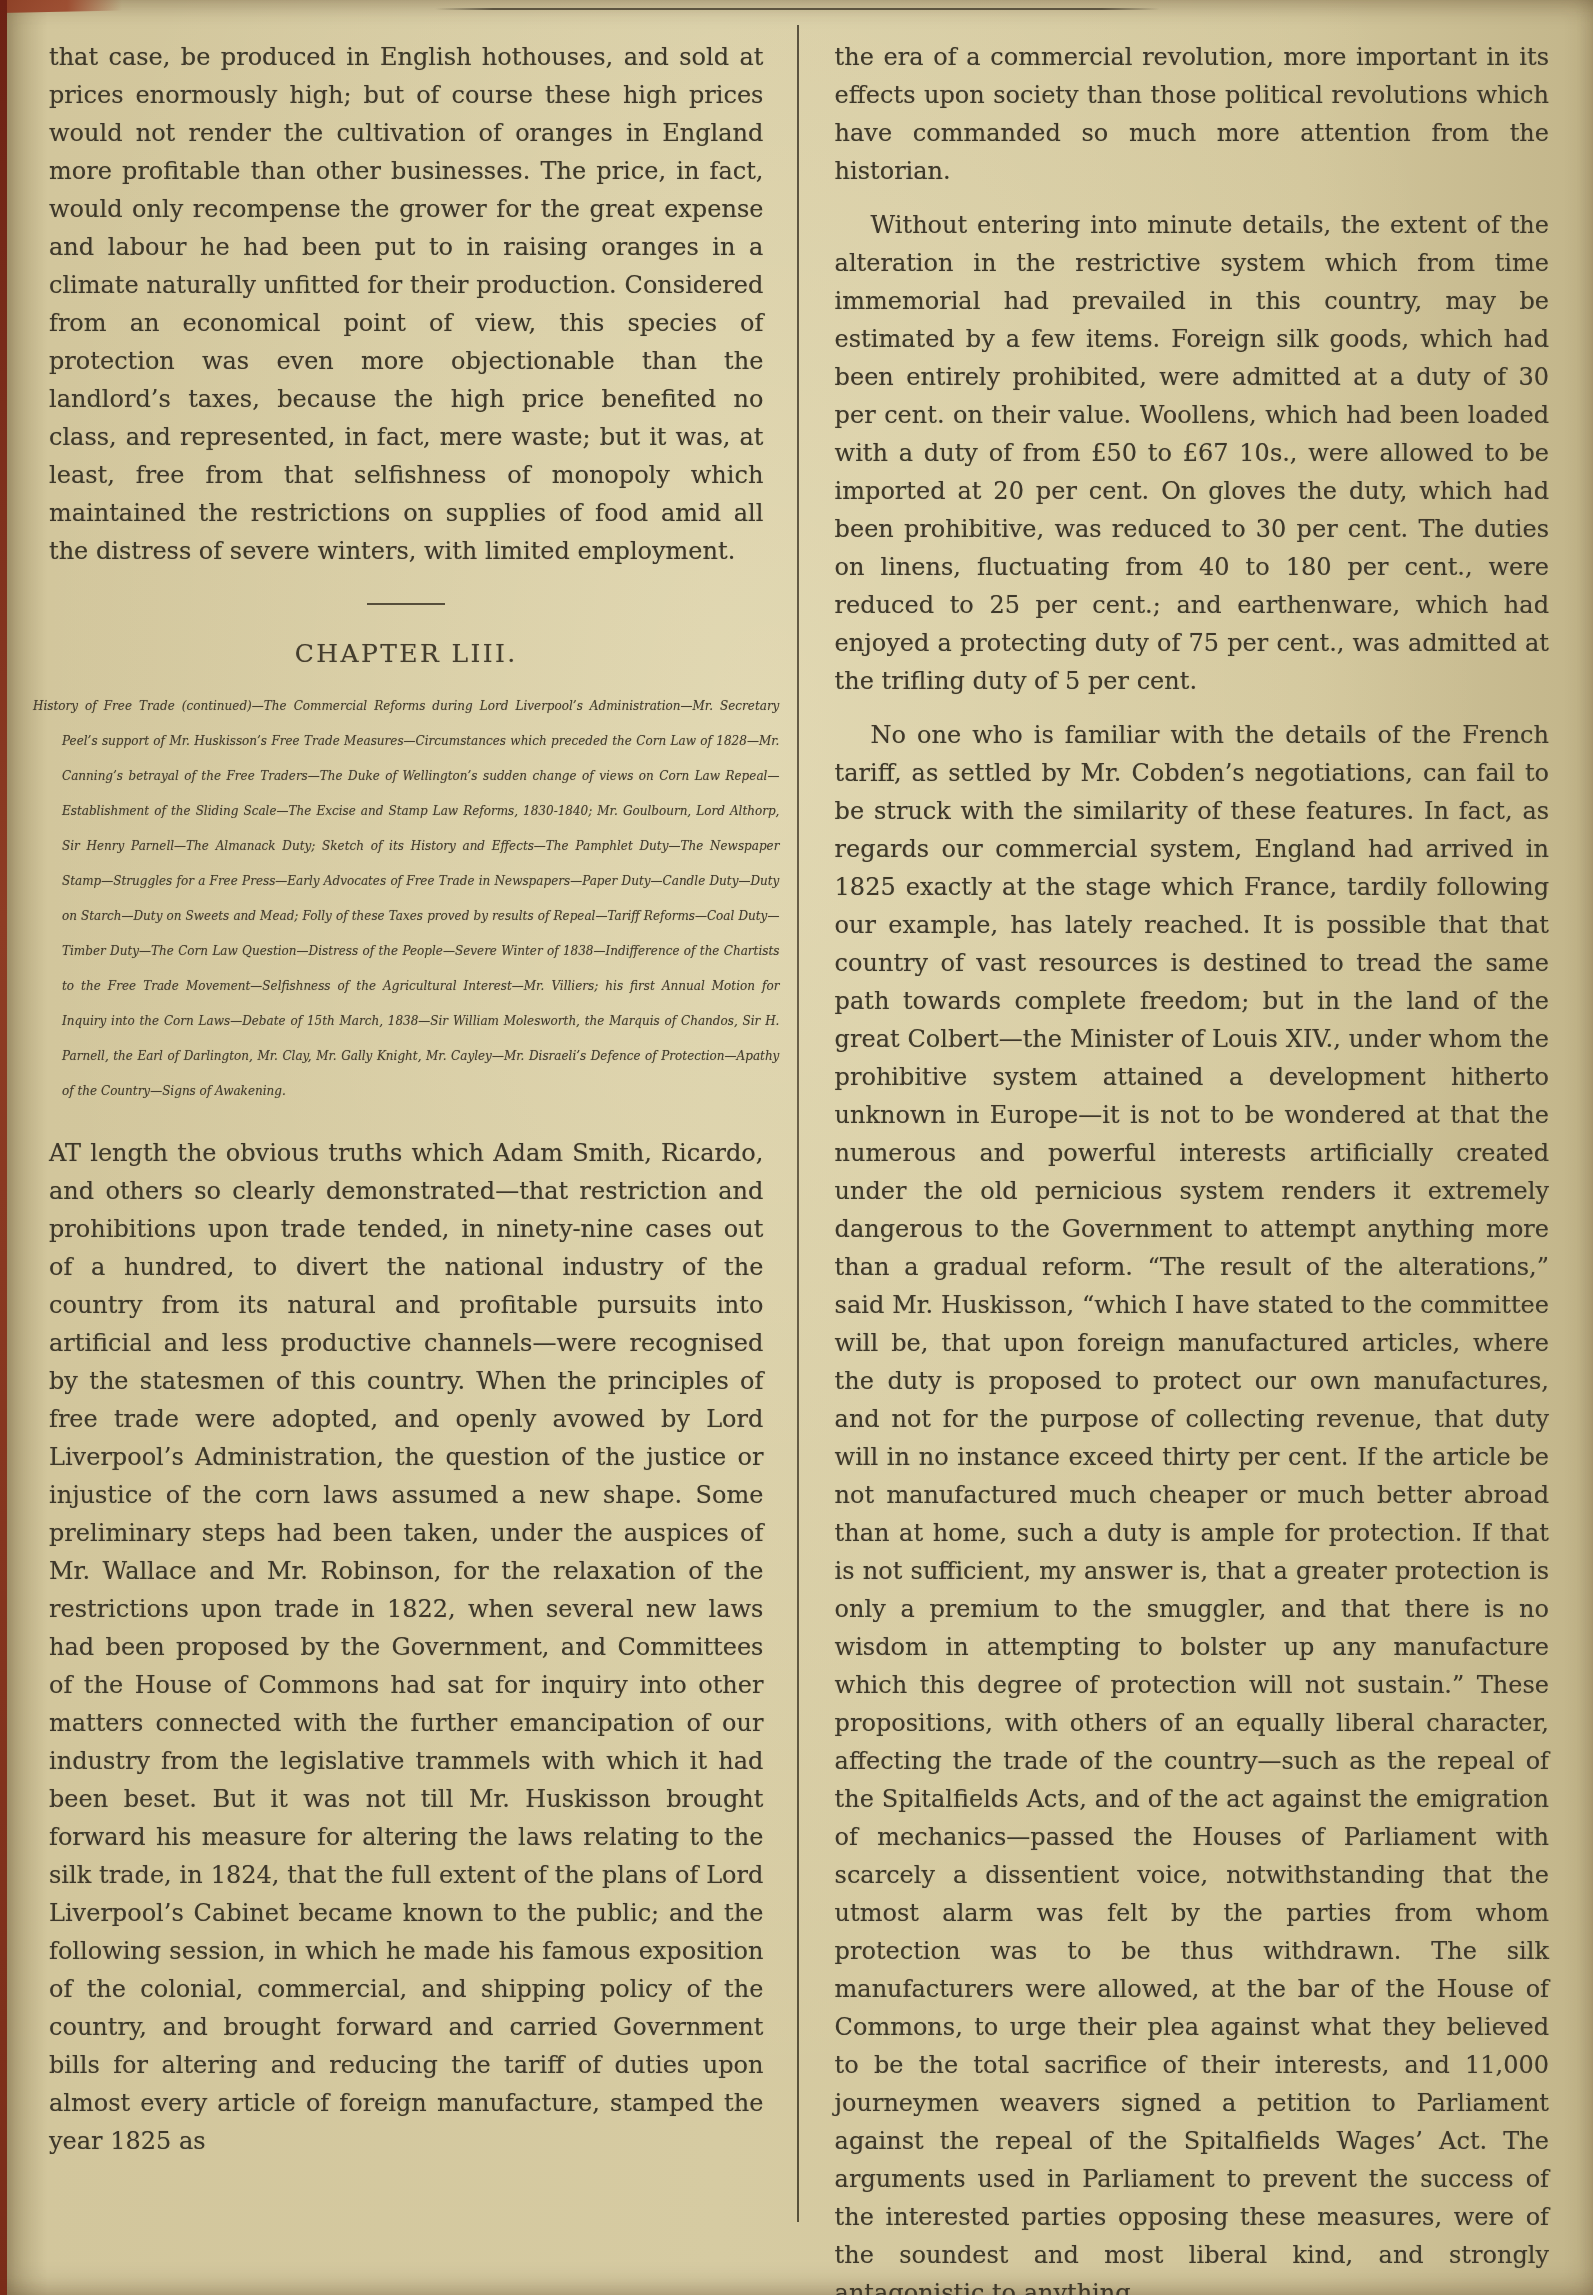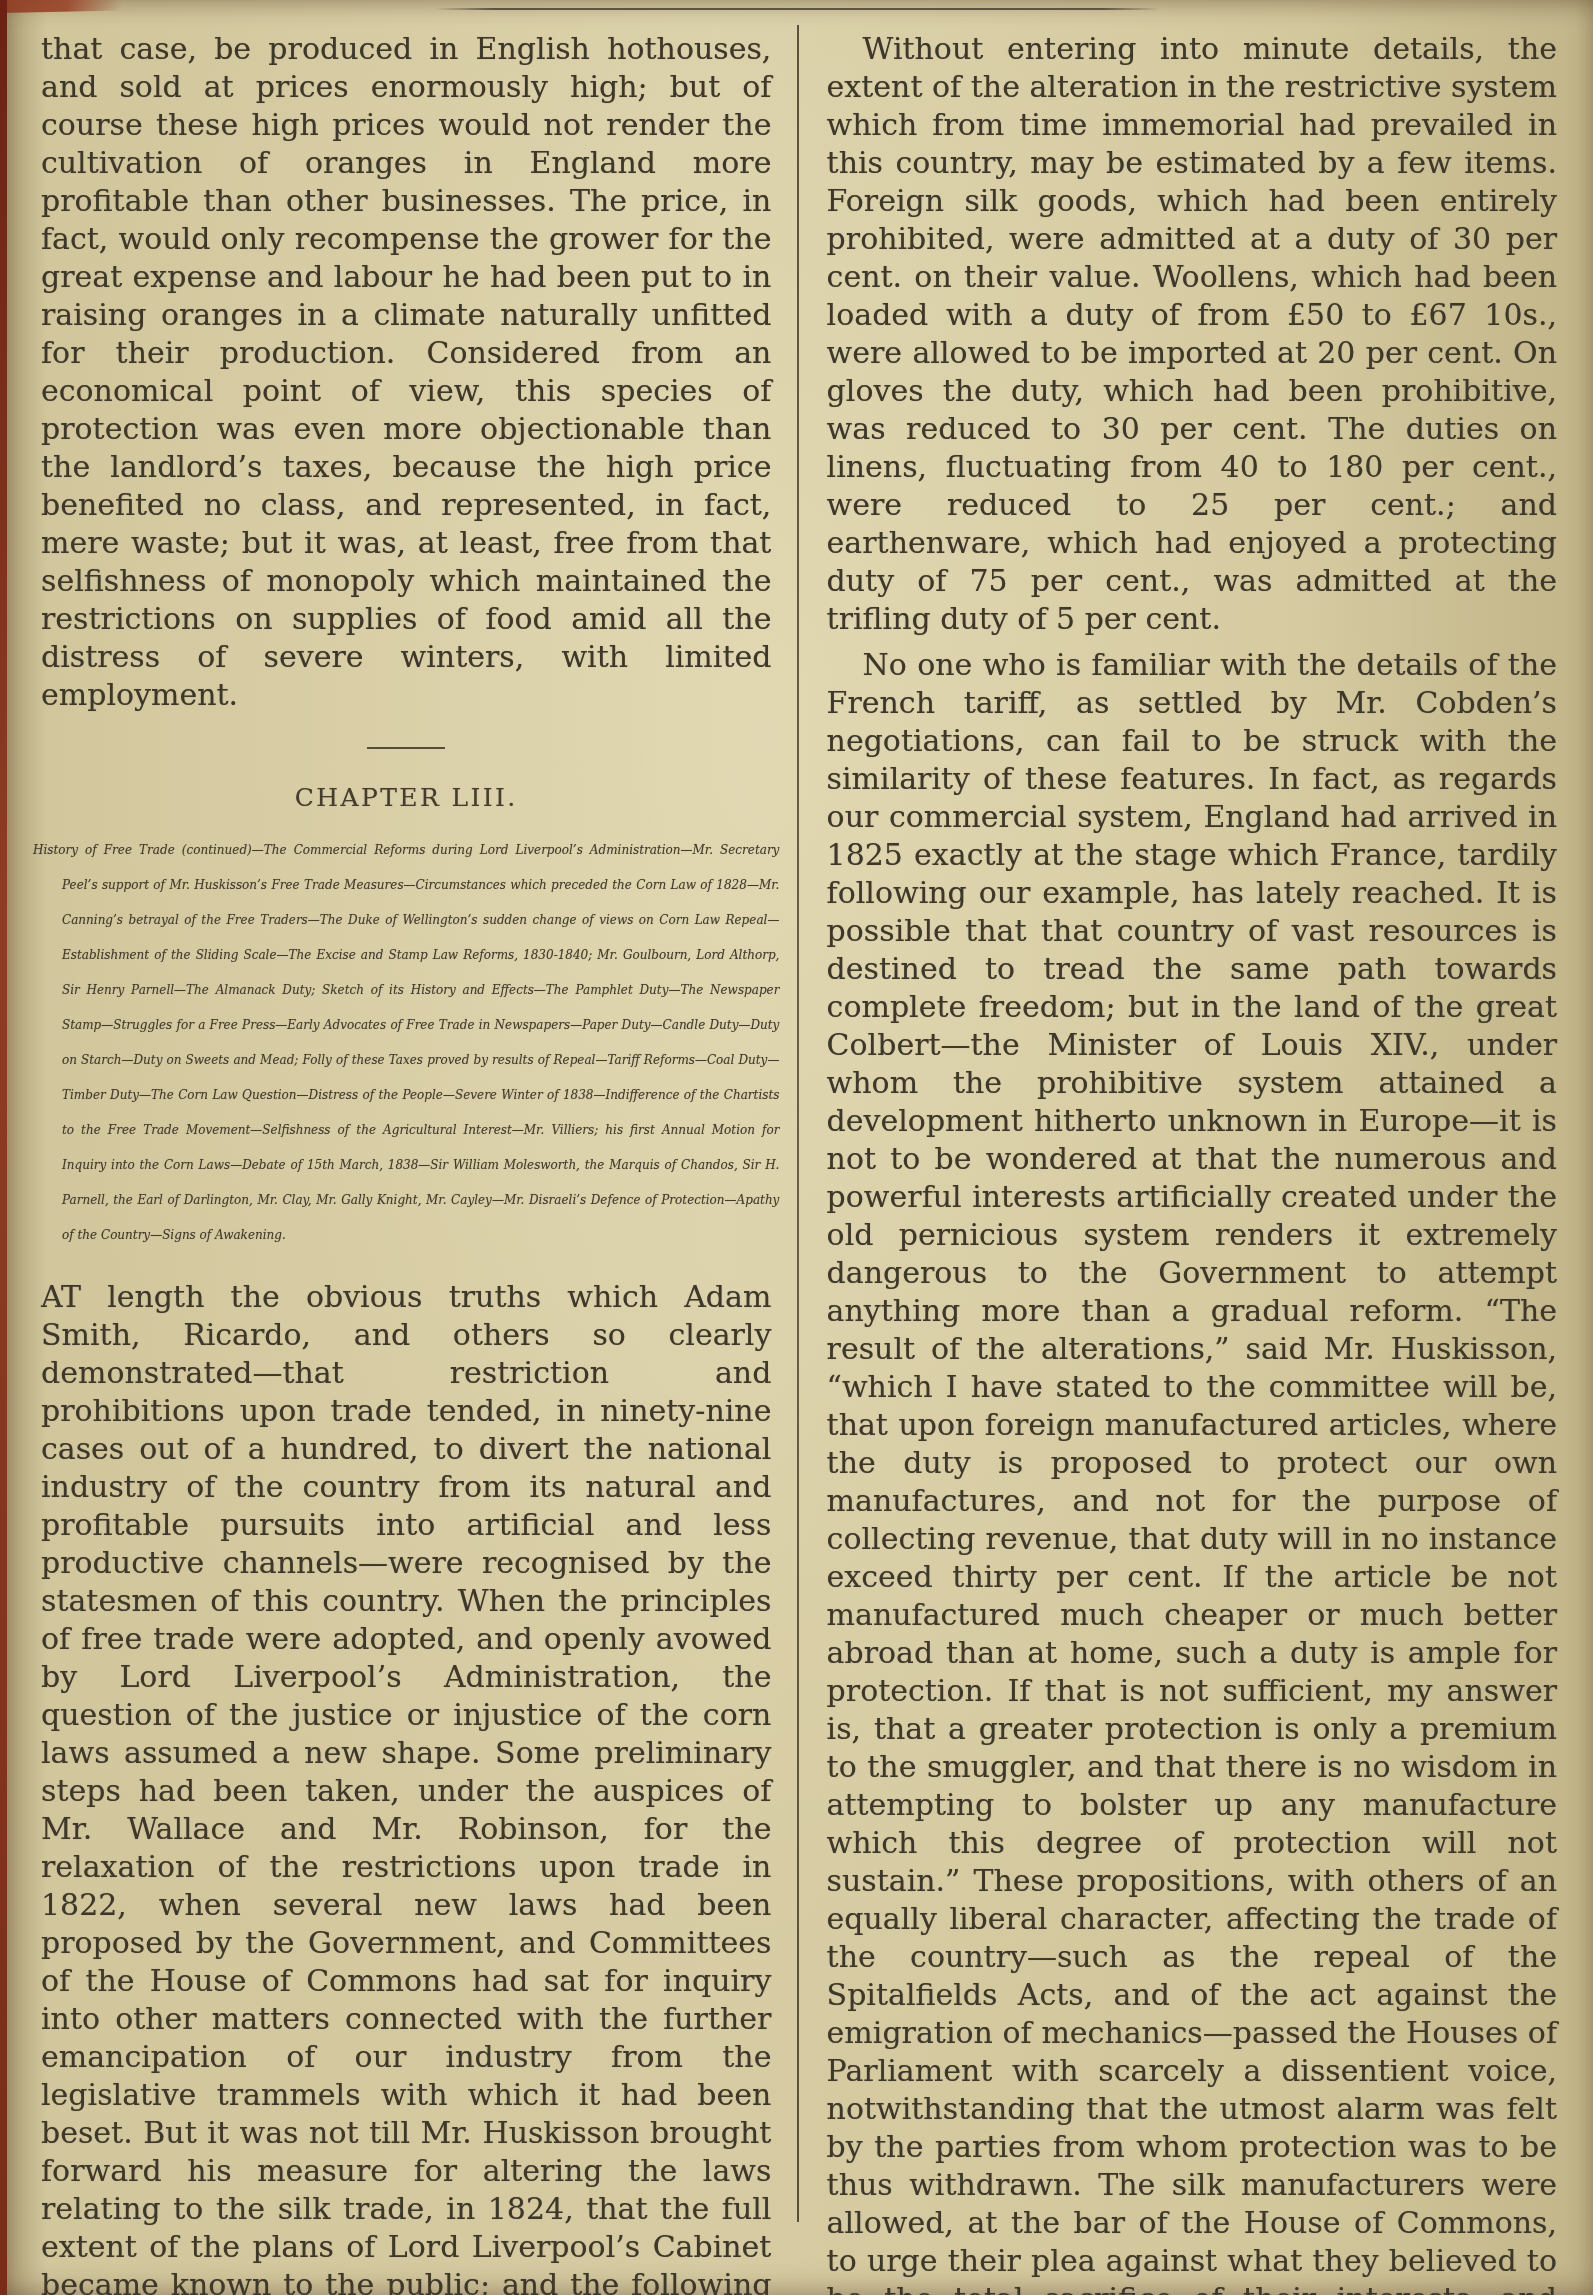--- a/index.html
+++ b/index.html
@@ -84,22 +84,22 @@
     text-align: justify;
   }
   .col.left  { padding-right: 18px; }
   .col.right { padding-left: 19.6px; }
   .col-divider {
     flex: 0 0 1.6px;
     background: linear-gradient(180deg, #5b5340 0%, #6a6049 50%, #575039 100%);
     margin-top: 3.3px;
   }
   p.body-text {
-    margin: 8px;
-    font-size: 30px;
+    margin: 16px;
+    font-size: 24px;
     line-height: 38px;
     text-shadow: 0 0 0.8px rgba(62,56,42,0.45);
   }
   p.body-text.indent { text-indent: 36px; }
   .section-rule {
     width: 78px;
     height: 2.4px;
     background: #564e3b;
     margin: 33px auto 34px auto;
   }
@@ -141,20 +141,21 @@
       <p class="body-text">that case, be produced in English hothouses, and sold at prices enormously high; but of course these high prices would not render the cultivation of oranges in England more profitable than other businesses. The price, in fact, would only recompense the grower for the great expense and labour he had been put to in raising oranges in a climate naturally unfitted for their production. Considered from an economical point of view, this species of protection was even more objectionable than the landlord’s taxes, because the high price benefited no class, and represented, in fact, mere waste; but it was, at least, free from that selfishness of monopoly which maintained the restrictions on supplies of food amid all the distress of severe winters, with limited employment.</p>
       <div class="section-rule"></div>
       <h2 class="chapter-heading">CHAPTER LIII.</h2>
       <p class="chapter-summary">History of Free Trade (continued)—The Commercial Reforms during Lord Liverpool’s Administration—Mr. Secretary Peel’s support of Mr. Huskisson’s Free Trade Measures—Circumstances which preceded the Corn Law of 1828—Mr. Canning’s betrayal of the Free Traders—The Duke of Wellington’s sudden change of views on Corn Law Repeal—Establishment of the Sliding Scale—The Excise and Stamp Law Reforms, 1830-1840; Mr. Goulbourn, Lord Althorp, Sir Henry Parnell—The Almanack Duty; Sketch of its History and Effects—The Pamphlet Duty—The Newspaper Stamp—Struggles for a Free Press—Early Advocates of Free Trade in Newspapers—Paper Duty—Candle Duty—Duty on Starch—Duty on Sweets and Mead; Folly of these Taxes proved by results of Repeal—Tariff Reforms—Coal Duty—Timber Duty—The Corn Law Question—Distress of the People—Severe Winter of 1838—Indifference of the Chartists to the Free Trade Movement—Selfishness of the Agricultural Interest—Mr. Villiers; his first Annual Motion for Inquiry into the Corn Laws—Debate of 15th March, 1838—Sir William Molesworth, the Marquis of Chandos, Sir H. Parnell, the Earl of Darlington, Mr. Clay, Mr. Gally Knight, Mr. Cayley—Mr. Disraeli’s Defence of Protection—Apathy of the Country—Signs of Awakening.</p>
       <p class="body-text">AT length the obvious truths which Adam Smith, Ricardo, and others so clearly demonstrated—that restriction and prohibitions upon trade tended, in ninety-nine cases out of a hundred, to divert the national industry of the country from its natural and profitable pursuits into artificial and less productive channels—were recognised by the statesmen of this country. When the principles of free trade were adopted, and openly avowed by Lord Liverpool’s Administration, the question of the justice or injustice of the corn laws assumed a new shape. Some preliminary steps had been taken, under the auspices of Mr. Wallace and Mr. Robinson, for the relaxation of the restrictions upon trade in 1822, when several new laws had been proposed by the Government, and Committees of the House of Commons had sat for inquiry into other matters connected with the further emancipation of our industry from the legislative trammels with which it had been beset. But it was not till Mr. Huskisson brought forward his measure for altering the laws relating to the silk trade, in 1824, that the full extent of the plans of Lord Liverpool’s Cabinet became known to the public; and the following session, in which he made his famous exposition of the colonial, commercial, and shipping policy of the country, and brought forward and carried Government bills for altering and reducing the tariff of duties upon almost every article of foreign manufacture, stamped the year 1825 as</p>
     </section>
 
     <div class="col-divider"></div>
 
     <section class="col right">
+      <p class="body-text">the era of a commercial revolution, more important in its effects upon society than those political revolutions which have commanded so much more attention from the historian.</p>
       <p class="body-text indent">Without entering into minute details, the extent of the alteration in the restrictive system which from time immemorial had prevailed in this country, may be estimated by a few items. Foreign silk goods, which had been entirely prohibited, were admitted at a duty of 30 per cent. on their value. Woollens, which had been loaded with a duty of from £50 to £67 10s., were allowed to be imported at 20 per cent. On gloves the duty, which had been prohibitive, was reduced to 30 per cent. The duties on linens, fluctuating from 40 to 180 per cent., were reduced to 25 per cent.; and earthenware, which had enjoyed a protecting duty of 75 per cent., was admitted at the trifling duty of 5 per cent.</p>
       <p class="body-text indent">No one who is familiar with the details of the French tariff, as settled by Mr. Cobden’s negotiations, can fail to be struck with the similarity of these features. In fact, as regards our commercial system, England had arrived in 1825 exactly at the stage which France, tardily following our example, has lately reached. It is possible that that country of vast resources is destined to tread the same path towards complete freedom; but in the land of the great Colbert—the Minister of Louis XIV., under whom the prohibitive system attained a development hitherto unknown in Europe—it is not to be wondered at that the numerous and powerful interests artificially created under the old pernicious system renders it extremely dangerous to the Government to attempt anything more than a gradual reform. “The result of the alterations,” said Mr. Huskisson, “which I have stated to the committee will be, that upon foreign manufactured articles, where the duty is proposed to protect our own manufactures, and not for the purpose of collecting revenue, that duty will in no instance exceed thirty per cent. If the article be not manufactured much cheaper or much better abroad than at home, such a duty is ample for protection. If that is not sufficient, my answer is, that a greater protection is only a premium to the smuggler, and that there is no wisdom in attempting to bolster up any manufacture which this degree of protection will not sustain.” These propositions, with others of an equally liberal character, affecting the trade of the country—such as the repeal of the Spitalfields Acts, and of the act against the emigration of mechanics—passed the Houses of Parliament with scarcely a dissentient voice, notwithstanding that the utmost alarm was felt by the parties from whom protection was to be thus withdrawn. The silk manufacturers were allowed, at the bar of the House of Commons, to urge their plea against what they believed to be the total sacrifice of their interests, and 11,000 journeymen weavers signed a petition to Parliament against the repeal of the Spitalfields Wages’ Act. The arguments used in Parliament to prevent the success of the interested parties opposing these measures, were of the soundest and most liberal kind, and strongly antagonistic to anything</p>
     </section>
 
   </main>
 
 </div>
 
 
 </body></html>

